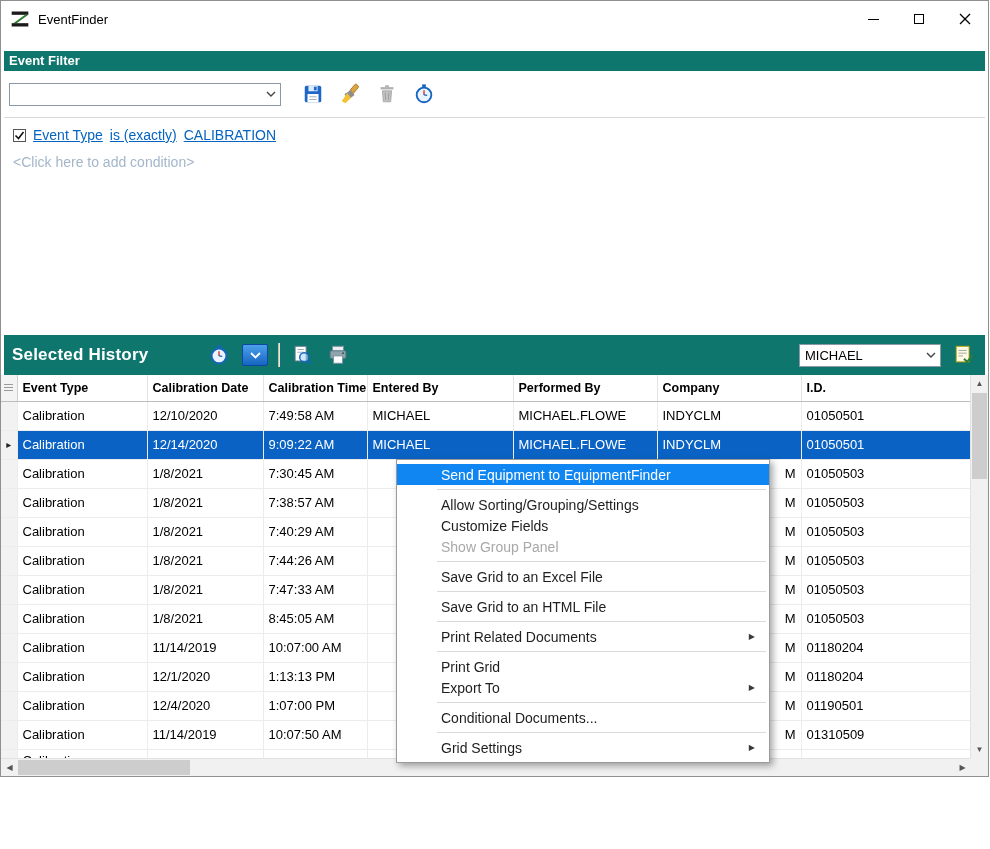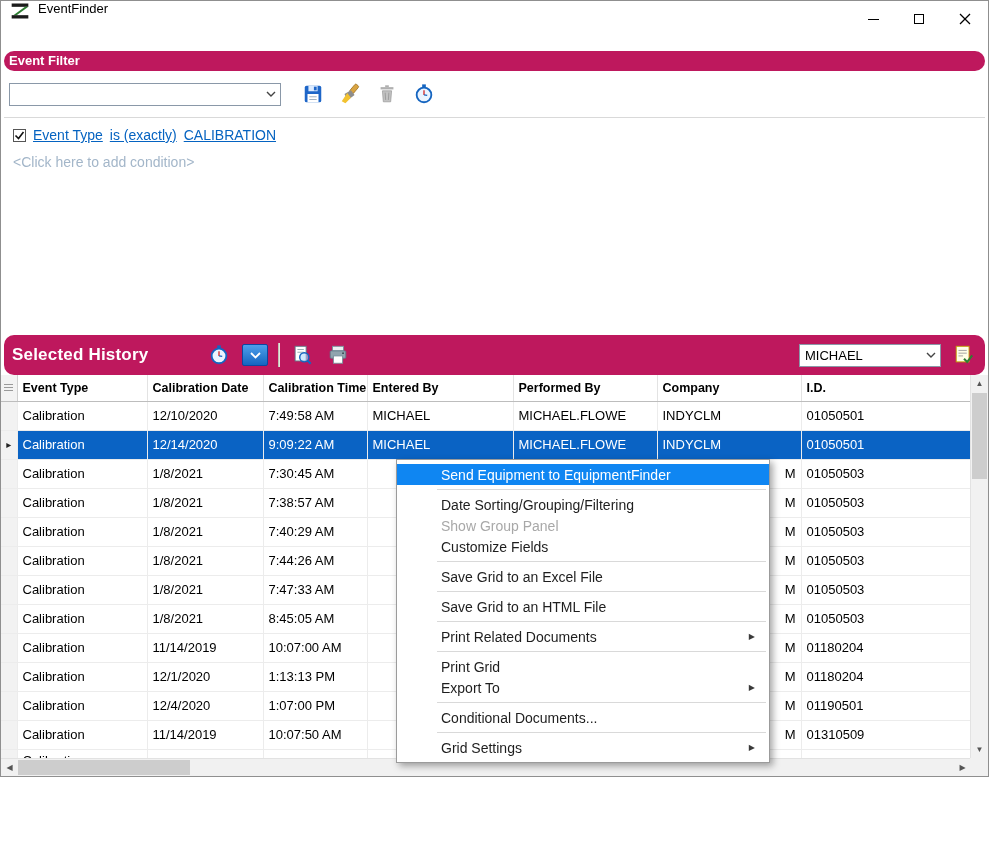--- a/index.html
+++ b/index.html
@@ -5,30 +5,30 @@
   *{box-sizing:border-box;margin:0;padding:0;}
   html,body{width:990px;height:849px;overflow:hidden;background:#ffffff;
     font-family:"Liberation Sans", sans-serif;color:#000;}
   body{position:relative;}
 
   
   .window{position:absolute;left:0;top:0;width:989px;height:777px;
     background:#fff;border:1px solid #8f8f8f;}
 
   
-  .titlebar{height:36px;display:flex;padding-left:9px;}
+  .titlebar{height:36px;display:flex;align-items:center;padding-left:9px;}
   .titlebar .logo{width:20px;height:20px;margin-right:8px;flex:0 0 auto;}
   .titlebar .title{font-size:13px;}
   .winbtns{margin-left:auto;display:flex;height:36px;}
   .winbtn{width:46px;display:flex;align-items:center;justify-content:center;cursor:default;}
   .glyph-min{display:block;width:11px;border-bottom:1px solid #000;}
   .glyph-max{display:block;width:10px;height:10px;border:1px solid #000;}
 
   
-  .bar{background:#be185d;color:#fff;margin:0 3px;border-radius:10px;}
+  .bar{background:#0f766e;color:#fff;margin:0 3px;}
   .filter-header{height:20px;line-height:20px;font-size:13px;font-weight:bold;padding-left:5px;margin-top:14px;}
   .hist-bar{height:40px;display:flex;align-items:center;padding:0 8px;gap:10px;margin-top:6px;}
   .hist-title{font-size:17px;font-weight:bold;margin-right:48px;letter-spacing:.2px;}
 
   
   .filter-toolbar{height:46px;display:flex;align-items:center;padding:0 8px;gap:11px;}
   .combo{display:flex;align-items:center;background:#fff;border:1px solid #8a98a8;height:23px;font-size:13px;}
   .combo .combo-val{flex:1;padding:0 5px;white-space:nowrap;overflow:hidden;}
   .combo .combo-btn{width:18px;height:100%;display:flex;align-items:center;justify-content:center;}
   .preset-combo{width:272px;margin-right:8px;}
@@ -404,28 +404,28 @@
 
 </div>
 
 <div class="menu">
   <ul>
       <li class="mitem hl">
         <span>Send Equipment to EquipmentFinder</span>
       </li>
       <li class="msep"></li>
       <li class="mitem">
-        <span>Date Sorting/Grouping/Filtering</span>
+        <span>Allow Sorting/Grouping/Settings</span>
+      </li>
+      <li class="mitem">
+        <span>Customize Fields</span>
       </li>
       <li class="mitem dis">
         <span>Show Group Panel</span>
       </li>
-      <li class="mitem">
-        <span>Customize Fields</span>
-      </li>
       <li class="msep"></li>
       <li class="mitem">
         <span>Save Grid to an Excel File</span>
       </li>
       <li class="msep"></li>
       <li class="mitem">
         <span>Save Grid to an HTML File</span>
       </li>
       <li class="msep"></li>
       <li class="mitem">

